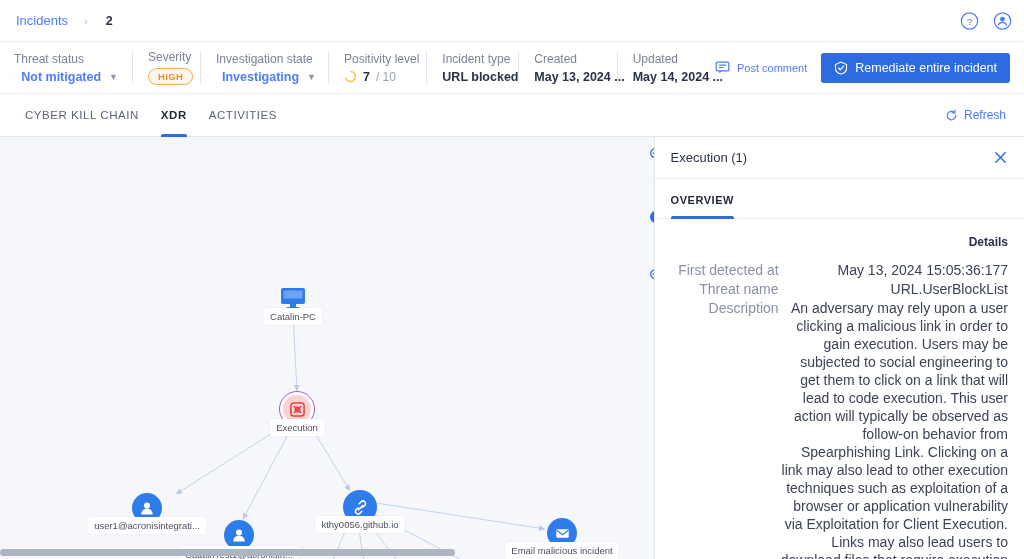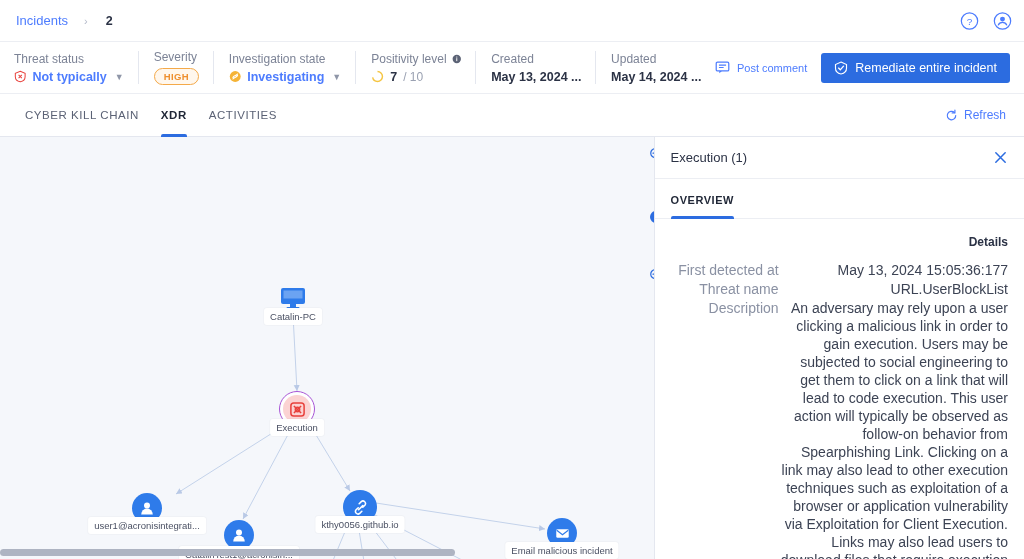--- a/index.html
+++ b/index.html
@@ -205,21 +205,21 @@
   </div>
 
   <div class="summary">
     <div class="sum-cell" style="min-width:118px">
       <span class="sum-label">Threat status</span>
       <span class="sum-value link">
         <svg width="13" height="13" viewBox="0 0 16 16">
           <path d="M8 1.2 14.3 4v4.2c0 3.6-2.6 5.8-6.3 6.7C4.3 14 1.7 11.8 1.7 8.2V4z" fill="none" stroke="#e8413c" stroke-width="1.3"></path>
           <path d="M5.9 5.9l4.2 4.2M10.1 5.9l-4.2 4.2" stroke="#e8413c" stroke-width="1.3"></path>
         </svg>
-        <span>Not typically</span>
+        <span>Not mitigated</span>
         <span class="chev">▼</span>
       </span>
     </div>
 
     <div class="sum-cell divider" style="min-width:68px">
       <span class="sum-label">Severity</span>
       <span class="sum-value">
         <span class="badge-high">HIGH</span>
       </span>
     </div>
@@ -247,20 +247,24 @@
       </span>
       <span class="sum-value pos-wrap">
         <svg width="13" height="13" viewBox="0 0 20 20">
           <circle cx="10" cy="10" r="7.6" fill="none" stroke="#f5c542" stroke-width="2.2" stroke-dasharray="33.4 14.4" transform="rotate(-90 10 10)"></circle>
         </svg>
         <span class="pos-num">7</span>
         <span class="pos-den">/ 10</span>
       </span>
     </div>
 
+    <div class="sum-cell divider" style="min-width:92px">
+      <span class="sum-label">Incident type</span>
+      <span class="sum-value">URL blocked</span>
+    </div>
 
     <div class="sum-cell divider" style="min-width:98px">
       <span class="sum-label">Created</span>
       <span class="sum-value">May 13, 2024 ...</span>
     </div>
 
     <div class="sum-cell divider" style="min-width:98px">
       <span class="sum-label">Updated</span>
       <span class="sum-value">May 14, 2024 ...</span>
     </div>

